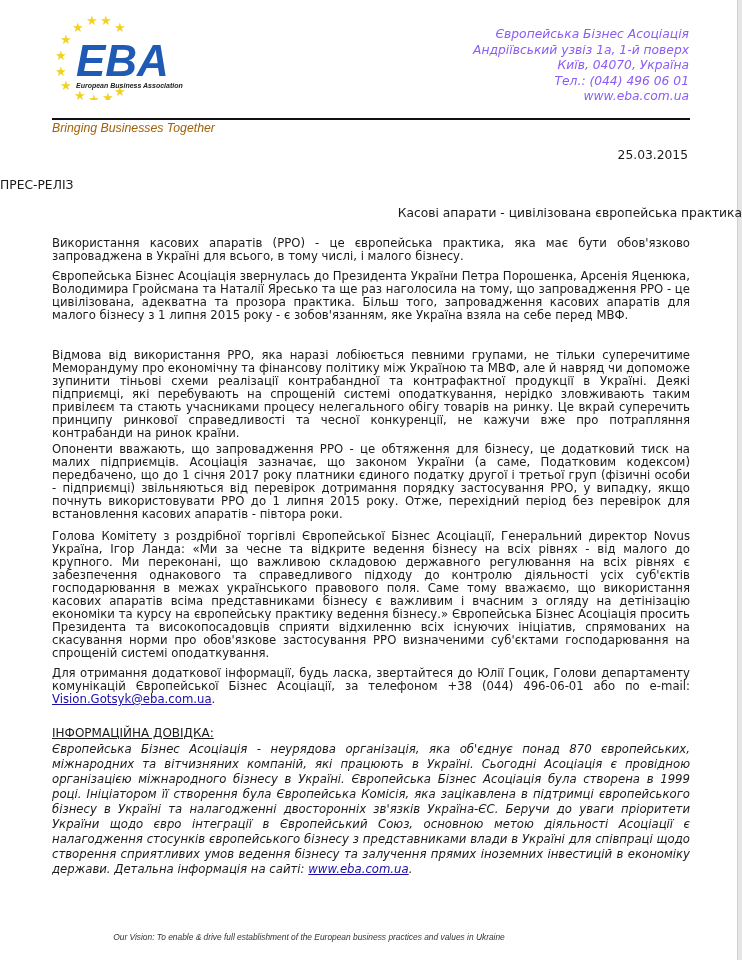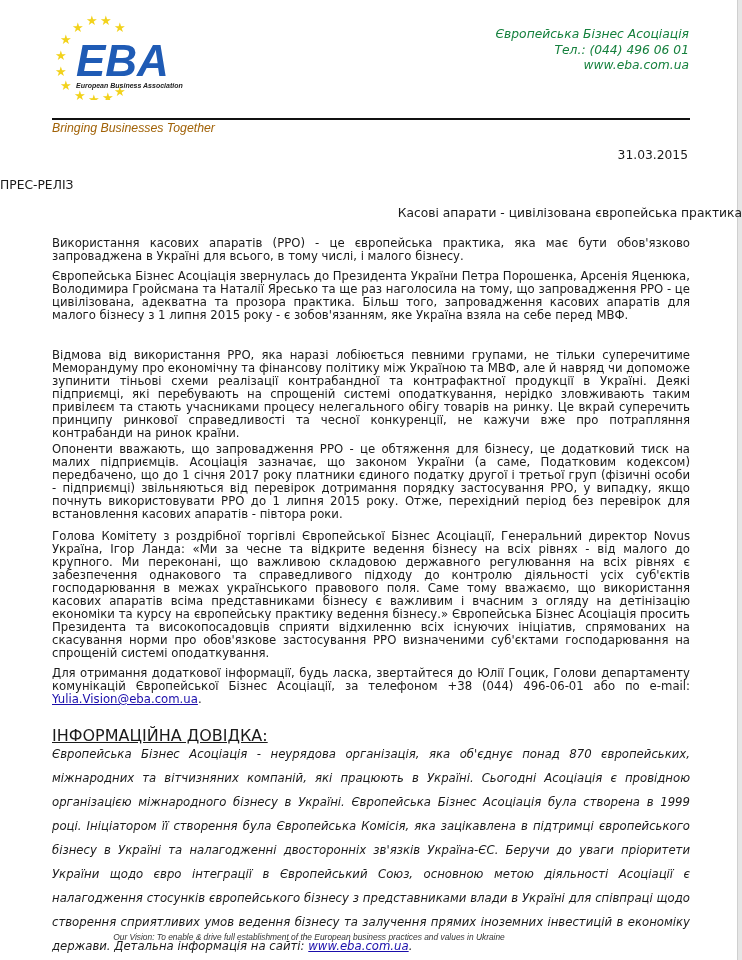--- a/index.html
+++ b/index.html
@@ -4,39 +4,39 @@
 <style>
   html, body { margin: 0; padding: 0; background: #ffffff; }
   body { width: 742px; height: 960px; position: relative; overflow: hidden; font-family: "DejaVu Sans", sans-serif; color: #1a1a1a; }
   .page-edge { position: absolute; top: 0; right: 0; width: 4px; height: 960px; background: #e6e6e6; border-left: 1px solid #cfcfcf; }
 
   
   .logo { position: absolute; left: 50px; top: 12px; width: 142px; height: 88px; }
   .logo svg { width: 142px; height: 88px; display: block; }
 
   
-  .header-address { position: absolute; right: 53px; top: 27px; text-align: right; font-style: italic; font-size: 12.3px; line-height: 15.6px; color: #15803d; }
+  .header-address { position: absolute; right: 53px; top: 27px; text-align: right; font-style: italic; font-size: 12.3px; line-height: 15.6px; color: #8b5cf6; }
   .header-address div { white-space: nowrap; }
 
   .header-rule { position: absolute; left: 52px; top: 118px; width: 638px; height: 2px; background: #111; }
   .tagline { position: absolute; left: 52px; top: 121px; font-family: "Liberation Sans", sans-serif; font-style: italic; font-size: 12.3px; color: #a16207; }
 
   .date { position: absolute; right: 54px; top: 148px; font-size: 12.3px; }
   .title { position: absolute; left: 0; width: 742px; top: 178px; font-size: 12.3px; }
   .subtitle { position: absolute; left: 0; width: 742px; top: 206px; text-align: right; font-size: 12.3px; }
 
   .para { position: absolute; left: 52px; width: 638px; font-size: 11.7px; line-height: 13px; text-align: justify; color: #1a1a1a; }
   .p1 { top: 237px; }
   .p2 { top: 270px; }
   .p3 { top: 349px; }
   .p4 { top: 443px; }
   .p5 { top: 530px; }
   .p6 { top: 667px; }
-  .info-heading { position: absolute; left: 52px; top: 726px; font-size: 16px; text-decoration: underline; color: #1a1a1a; }
-  .info-body { position: absolute; left: 52px; width: 638px; top: 742px; font-size: 11.7px; line-height: 24px; font-style: italic; text-align: justify; }
+  .info-heading { position: absolute; left: 52px; top: 726px; font-size: 12px; text-decoration: underline; color: #1a1a1a; }
+  .info-body { position: absolute; left: 52px; width: 638px; top: 742px; font-size: 11.7px; line-height: 15px; font-style: italic; text-align: justify; }
 
   a.link { color: #1a0dab; text-decoration: underline; }
 
   .footer-vision { position: absolute; left: 0; width: 618px; top: 932px; text-align: center; font-family: "Liberation Sans", sans-serif; font-style: italic; font-size: 8.4px; color: #333; }
 </style>
 </head>
 <body>
 
 <div class="page-edge"></div>
 
@@ -56,35 +56,37 @@
       <text x="52" y="90" font-size="13" font-family="DejaVu Sans, sans-serif">★</text>
       <text x="64" y="84" font-size="13" font-family="DejaVu Sans, sans-serif">★</text>
     </g>
     <text x="26" y="64" font-size="44" font-weight="bold" font-style="italic" fill="#1f5bb5" font-family="Liberation Sans, sans-serif">EBA</text>
     <text x="26" y="76" font-size="7" font-weight="bold" font-style="italic" fill="#222" font-family="Liberation Sans, sans-serif">European Business Association</text>
   </svg>
 </div>
 
 <div class="header-address">
   <div>Європейська Бізнес Асоціація</div>
+  <div>Андріївський узвіз 1а, 1-й поверх</div>
+  <div>Київ,  04070,  Україна</div>
   <div>Тел.:  (044) 496 06 01</div>
   <div>www.eba.com.ua</div>
 </div>
 
 <div class="header-rule"></div>
 <div class="tagline">Bringing Businesses Together</div>
 
-<div class="date">31.03.2015</div>
+<div class="date">25.03.2015</div>
 <div class="title">ПРЕС-РЕЛІЗ</div>
 <div class="subtitle">Касові апарати - цивілізована європейська практика</div>
 
 <div class="para p1">Використання касових апаратів (РРО) - це європейська практика, яка має бути обов'язково запроваджена в Україні для всього, в тому числі, і малого бізнесу.</div>
 <div class="para p2">Європейська Бізнес Асоціація звернулась до Президента України Петра Порошенка, Арсенія Яценюка, Володимира Гройсмана та Наталії Яресько та ще раз наголосила на тому, що запровадження РРО - це цивілізована, адекватна та прозора практика. Більш того, запровадження касових апаратів для малого бізнесу з 1 липня 2015 року - є зобов'язанням, яке Україна взяла на себе перед МВФ.</div>
 <div class="para p3">Відмова від використання РРО, яка наразі лобіюється певними групами, не тільки суперечитиме Меморандуму про економічну та фінансову політику між Україною та МВФ, але й навряд чи допоможе зупинити тіньові схеми реалізації контрабандної та контрафактної продукції в Україні. Деякі підприємці,  які перебувають на спрощеній системі оподаткування, нерідко зловживають таким привілеєм  та стають учасниками процесу нелегального обігу товарів на ринку. Це вкрай суперечить принципу ринкової справедливості  та чесної конкуренції, не кажучи вже про потрапляння контрабанди на ринок країни.</div>
 <div class="para p4">Опоненти вважають, що запровадження РРО - це обтяження для бізнесу, це додатковий тиск на малих підприємців. Асоціація зазначає, що законом України (а саме, Податковим кодексом) передбачено, що до 1 січня 2017 року платники єдиного податку другої і третьої груп (фізичні особи - підприємці) звільняються від перевірок дотримання порядку застосування РРО, у випадку, якщо почнуть використовувати РРО до 1 липня 2015 року. Отже, перехідний період без перевірок для встановлення касових апаратів - півтора роки.</div>
 <div class="para p5">Голова Комітету з роздрібної торгівлі Європейської Бізнес Асоціації, Генеральний директор Novus Україна, Ігор Ланда: «Ми за чесне та відкрите ведення бізнесу на всіх рівнях - від малого до крупного. Ми переконані, що важливою складовою державного регулювання на всіх рівнях є забезпечення однакового та справедливого підходу до контролю діяльності усіх суб'єктів господарювання в межах українського правового поля. Саме тому вважаємо, що використання касових апаратів всіма представниками бізнесу є важливим і вчасним з огляду на детінізацію економіки та курсу на європейську практику ведення бізнесу.»  Європейська Бізнес Асоціація просить Президента та високопосадовців сприяти відхиленню всіх існуючих ініціатив, спрямованих на скасування норми про обов'язкове застосування РРО визначеними суб'єктами господарювання на спрощеній системі оподаткування.</div>
 
-<div class="para p6"><span>Для отримання додаткової інформації, будь ласка, звертайтеся до Юлії Гоцик, Голови департаменту комунікацій Європейської Бізнес Асоціації, за телефоном +38 (044) 496-06-01 або по e-mail: </span><a class="link">Yulia.Vision@eba.com.ua</a><span>.</span></div>
+<div class="para p6"><span>Для отримання додаткової інформації, будь ласка, звертайтеся до Юлії Гоцик, Голови департаменту комунікацій Європейської Бізнес Асоціації, за телефоном +38 (044) 496-06-01 або по e-mail: </span><a class="link">Vision.Gotsyk@eba.com.ua</a><span>.</span></div>
 
 <div class="info-heading">ІНФОРМАЦІЙНА ДОВІДКА:</div>
 <div class="info-body"><span>Європейська Бізнес Асоціація - неурядова організація, яка об'єднує понад 870 європейських, міжнародних та вітчизняних компаній, які працюють в Україні. Сьогодні Асоціація є провідною організацією міжнародного бізнесу в Україні. Європейська Бізнес Асоціація була створена в 1999 році. Ініціатором її створення була Європейська Комісія, яка зацікавлена в підтримці європейського бізнесу в Україні та налагодженні двосторонніх зв'язків Україна-ЄС. Беручи до уваги пріоритети України щодо євро інтеграції в Європейський Союз, основною метою діяльності Асоціації є налагодження стосунків європейського бізнесу з представниками влади в Україні для співпраці щодо створення сприятливих умов ведення бізнесу та залучення прямих іноземних інвестицій в економіку держави. Детальна інформація на сайті: </span><a class="link">www.eba.com.ua</a><span>.</span></div>
 
 <div class="footer-vision">Our Vision: To enable &amp; drive full establishment of the European business practices and values in Ukraine</div>
 
 </body></html>

